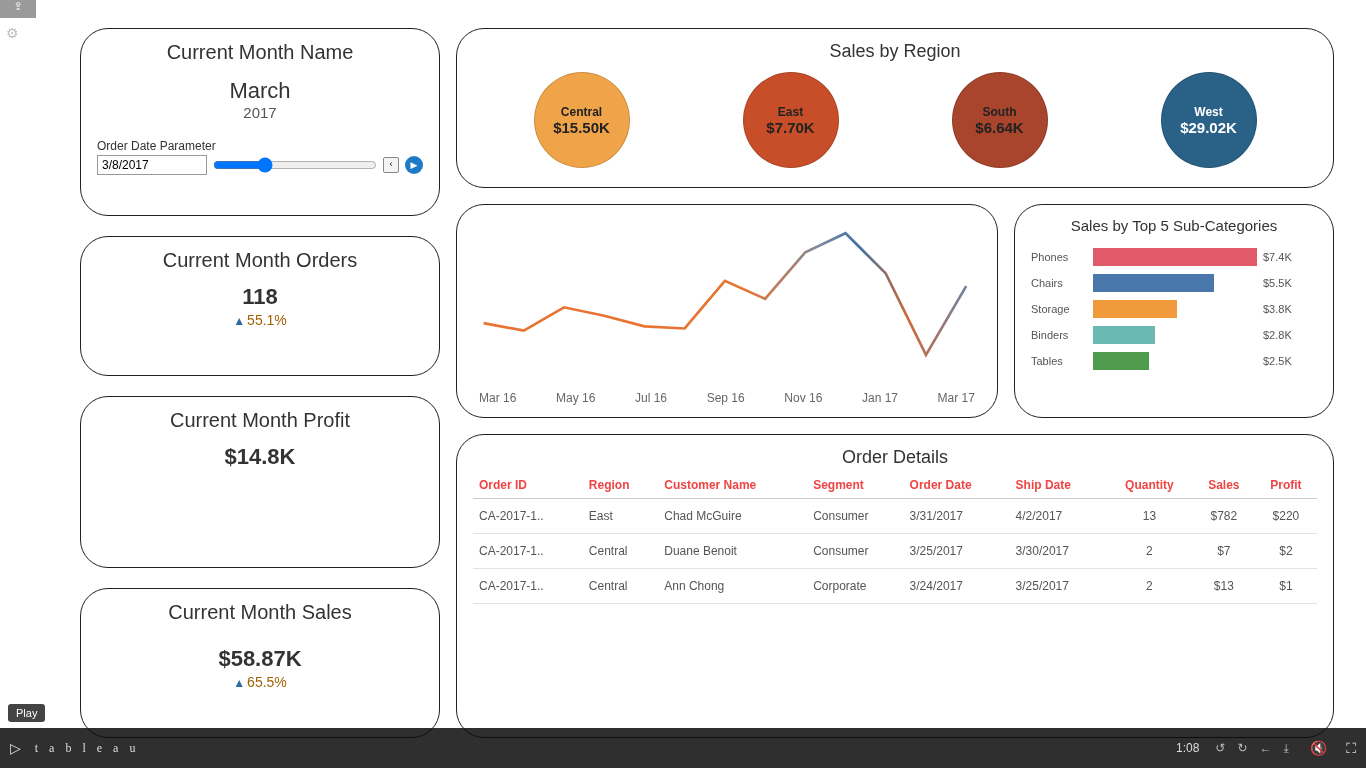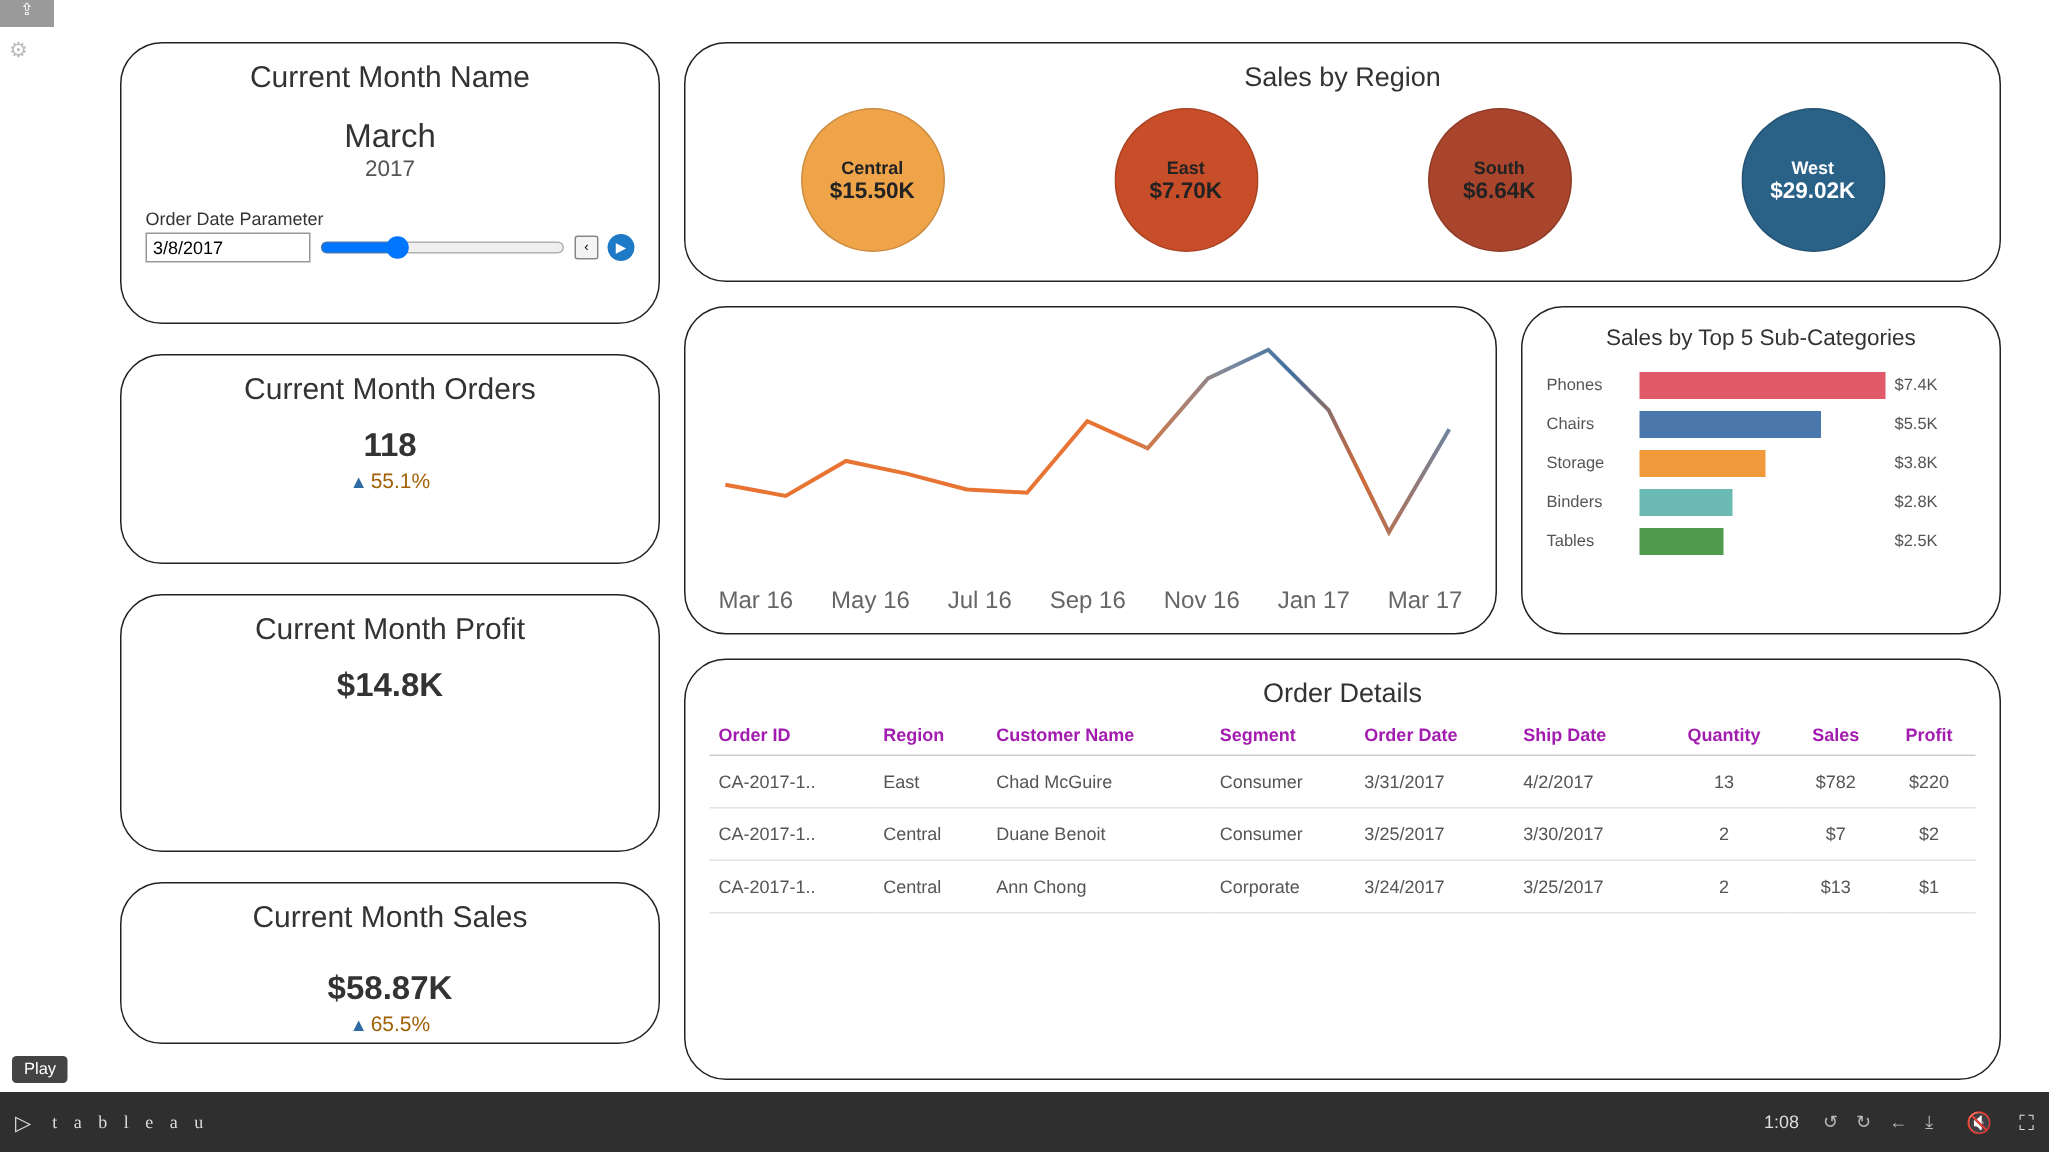--- a/index.html
+++ b/index.html
@@ -60,30 +60,30 @@
     font-size:13px; font-weight:bold; color:#222;
     border: 1px solid rgba(0,0,0,.15);
   }
   .region-name { font-size:12px; font-weight:bold; }
   .region-val { font-size:15px; font-weight:bold; }
 
   .mid-row { display:grid; grid-template-columns: 1fr 320px; gap:16px; }
 
   .trend-card .card-title { font-size:18px; }
   .trend-svg { width:100%; height:170px; }
-  .axis-labels { display:flex; justify-content:space-between; font-size:16px; color:#666; padding:0 6px;text-align:center; }
+  .axis-labels { display:flex; justify-content:space-between; font-size:12px; color:#666; padding:0 6px;text-align:center; }
 
   .topcat-card .card-title { font-size:15px; line-height:1.25; }
   .bar-row { display:grid; grid-template-columns: 56px 1fr 54px; align-items:center; gap:6px; font-size:11px; color:#555; height:26px; }
   .bar-track { height:18px; position:relative; }
   .bar-fill { height:100%; }
 
   .details-card .card-title { font-size:18px; margin-bottom:4px; }
   table { width:100%; border-collapse:collapse; font-size:12px; color:#555; }
-  th { text-align:left; color:#a21caf; font-weight:bold; padding:6px 6px; border-bottom:1px solid #ccc;margin-left:22px; }
+  th { text-align:left; color:#ef4444; font-weight:bold; padding:6px 6px; border-bottom:1px solid #ccc;margin-left:22px; }
   td { padding:10px 6px; border-bottom:1px solid #e3e3e3; }
   .num { text-align:center; }
 
   
   .player {
     position:absolute; left:0; right:0; bottom:0; height:40px;
     background: rgba(10,10,10,.85); color:#ddd;
     display:flex; align-items:center; padding:0 10px; gap:8px;
     font-size:12px;
   }
@@ -124,21 +124,21 @@
       <div class="card-title">Current Month Orders</div>
       <div class="big-value">118</div>
       <div class="delta">55.1%</div>
     </div>
 
     <div class="card" style="height:172px">
       <div class="card-title">Current Month Profit</div>
       <div class="big-value">$14.8K</div>
     </div>
 
-    <div class="card" style="height:108px">
+    <div class="card" style="height:150px">
       <div class="card-title">Current Month Sales</div>
       <div class="big-value" style="margin-top:22px">$58.87K</div>
       <div class="delta">65.5%</div>
     </div>
 
   </div>
 
   <div class="right-col">
 
     <div class="card region-card" style="height:160px">

